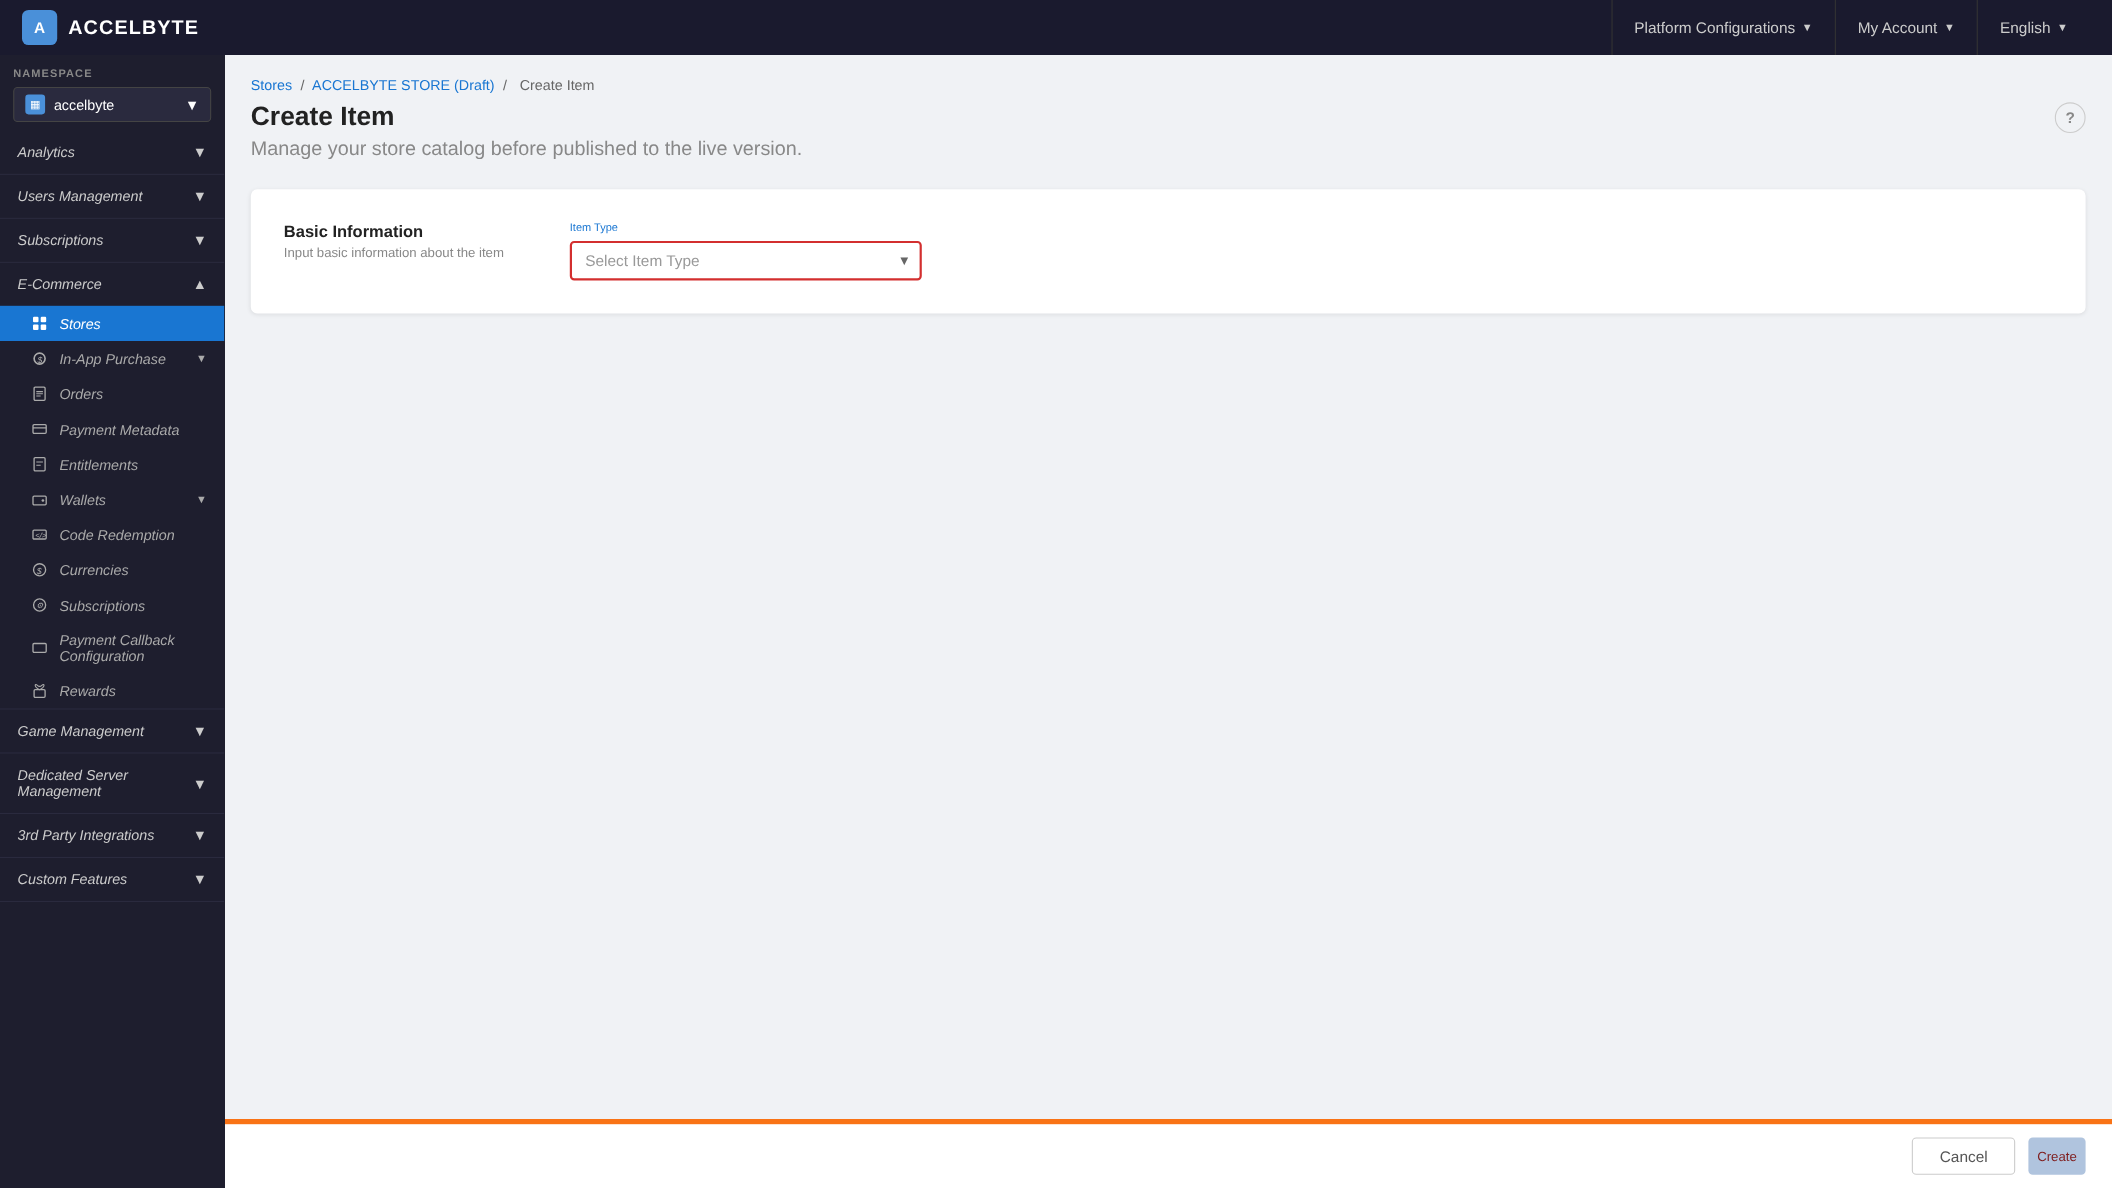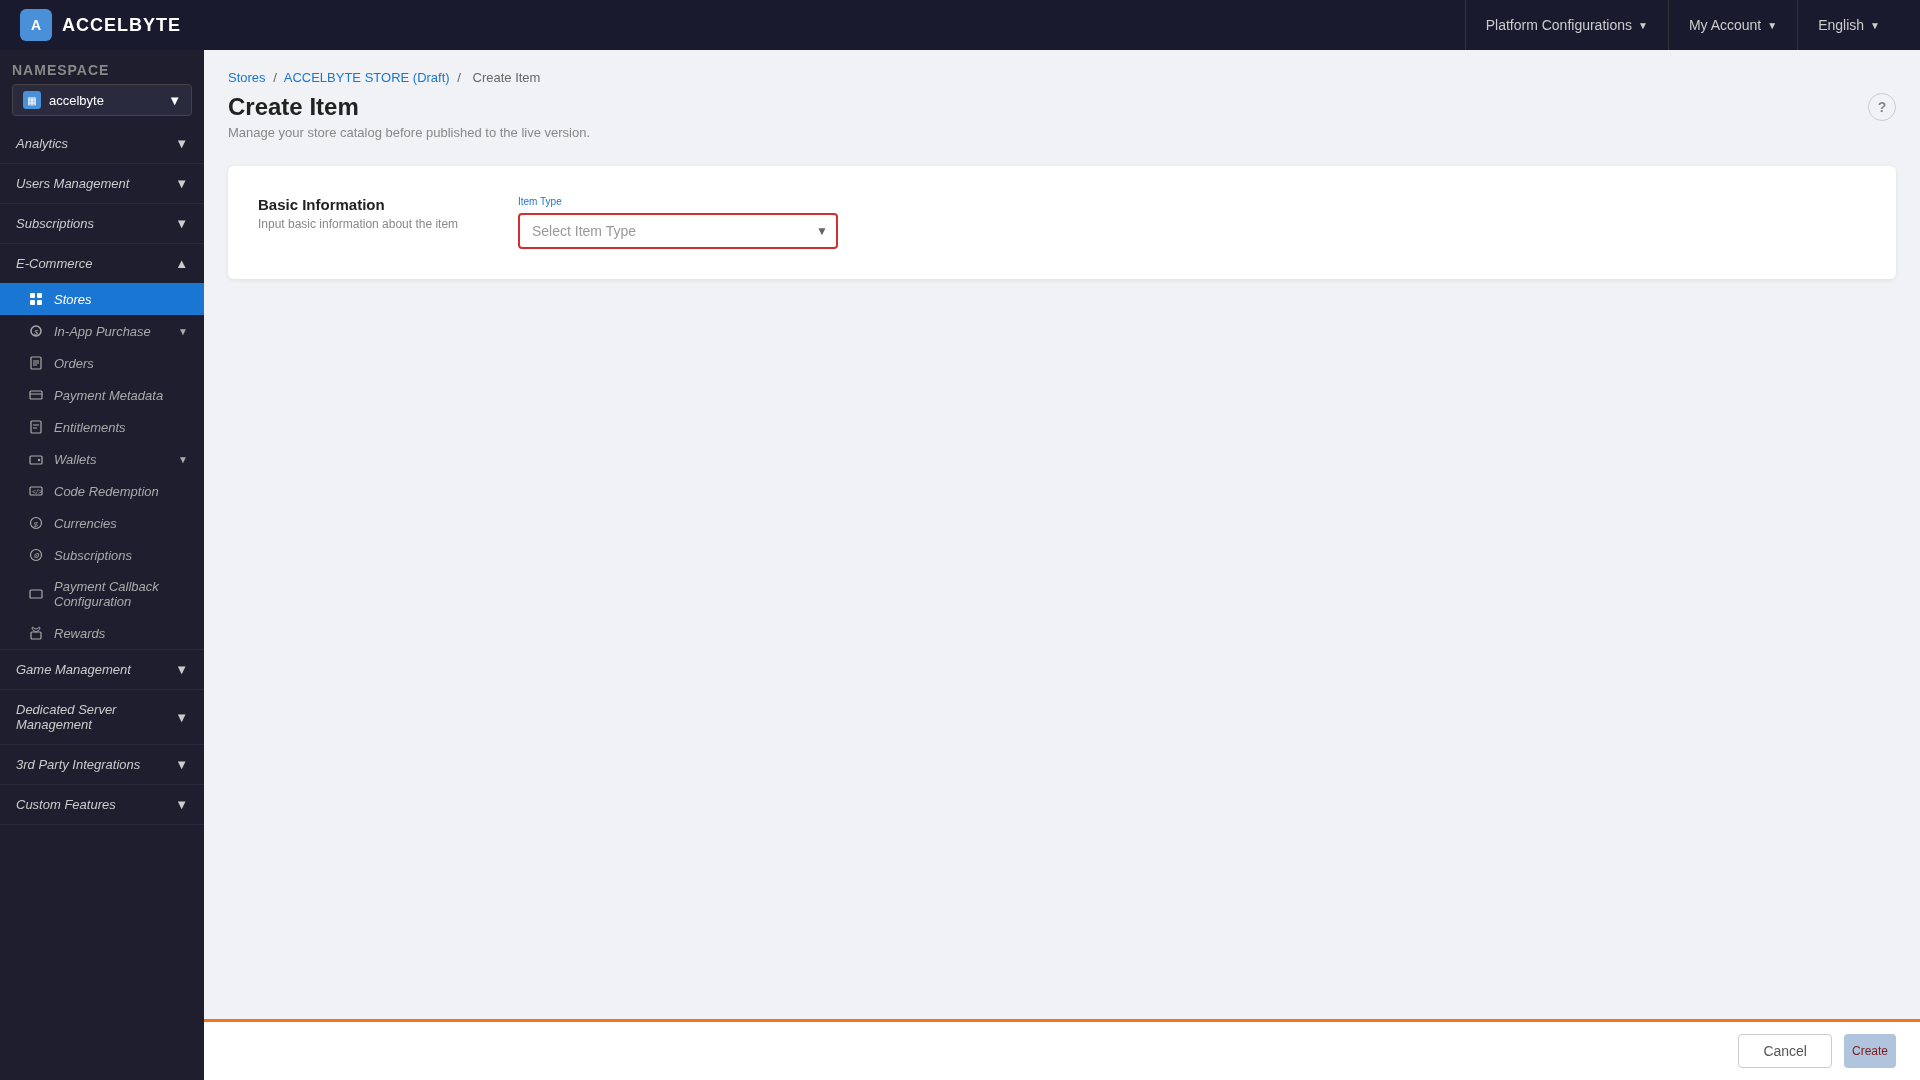--- a/index.html
+++ b/index.html
@@ -28,21 +28,21 @@
 
     
     .sidebar {
       position: fixed; top: 50px; left: 0; width: 204px; bottom: 0;
       background: #1e1e2e; overflow-y: auto; z-index: 90;
     }
     .sidebar::-webkit-scrollbar { width: 4px; }
     .sidebar::-webkit-scrollbar-thumb { background: #444; }
 
     .namespace-section { padding: 12px 12px 8px; }
-    .namespace-label { color: #888; font-size: 14px; font-weight: 600; letter-spacing: 1px; margin-bottom: 6px; }
+    .namespace-label { color: #888; font-size: 10px; font-weight: 600; letter-spacing: 1px; margin-bottom: 6px; }
     .namespace-selector {
       background: #2a2a3e; border: 1px solid #444; border-radius: 4px;
       color: white; padding: 6px 10px; width: 100%; display: flex;
       align-items: center; justify-content: space-between; cursor: pointer; font-size: 13px;
     }
     .namespace-selector .ns-icon {
       width: 18px; height: 18px; background: #4a90d9; border-radius: 3px;
       display: flex; align-items: center; justify-content: center; font-size: 10px; margin-right: 8px;
     }
     .namespace-selector-inner { display: flex; align-items: center; }
@@ -65,21 +65,21 @@
     .main-content {
       margin-left: 204px; margin-top: 50px; padding: 20px 24px; min-height: calc(1080px - 50px);
       background: #f0f2f5;
     }
 
     .breadcrumb { color: #666; font-size: 13px; margin-bottom: 8px; }
     .breadcrumb a { color: #1976d2; text-decoration: none; }
     .breadcrumb span { color: #666; margin: 0 4px; }
 
     .page-title { font-size: 24px; font-weight: 600; color: #222; margin-bottom: 4px; }
-    .page-subtitle { font-size: 13px; color: #888; margin-bottom: 20px; }
+    .page-subtitle { font-size: 18px; color: #888; margin-bottom: 20px; }
 
     .page-header-row {
       display: flex; align-items: flex-start; justify-content: space-between; margin-bottom: 6px;
     }
     .help-btn {
       background: none; border: none; cursor: pointer; color: #888;
       width: 28px; height: 28px; border-radius: 50%; border: 1.5px solid #ccc;
       display: flex; align-items: center; justify-content: center; font-size: 14px; font-weight: bold;
     }
 
@@ -104,21 +104,21 @@
       appearance: none; cursor: pointer; outline: none;
     }
     .select-arrow {
       position: absolute; right: 10px; top: 50%; transform: translateY(-50%);
       pointer-events: none; color: #666; font-size: 12px;
     }
 
     
     .footer-actions {
       position: fixed; bottom: 0; right: 0; left: 204px;
-      background: white; border-top: 3px solid #f97316;
+      background: white; border-top: 5px solid #f97316;
       padding: 12px 24px; display: flex; justify-content: flex-end; gap: 12px;
       z-index: 80;
     }
     .btn-cancel {
       padding: 8px 24px; border: 1px solid #ccc; border-radius: 4px;
       background: white; color: #555; font-size: 14px; cursor: pointer;
     }
     .btn-create {
       padding: 8px 8px; border: none; border-radius: 4px;
       background: #b0c4de; color: #7f1d1d; font-size: 12px; cursor: pointer;

